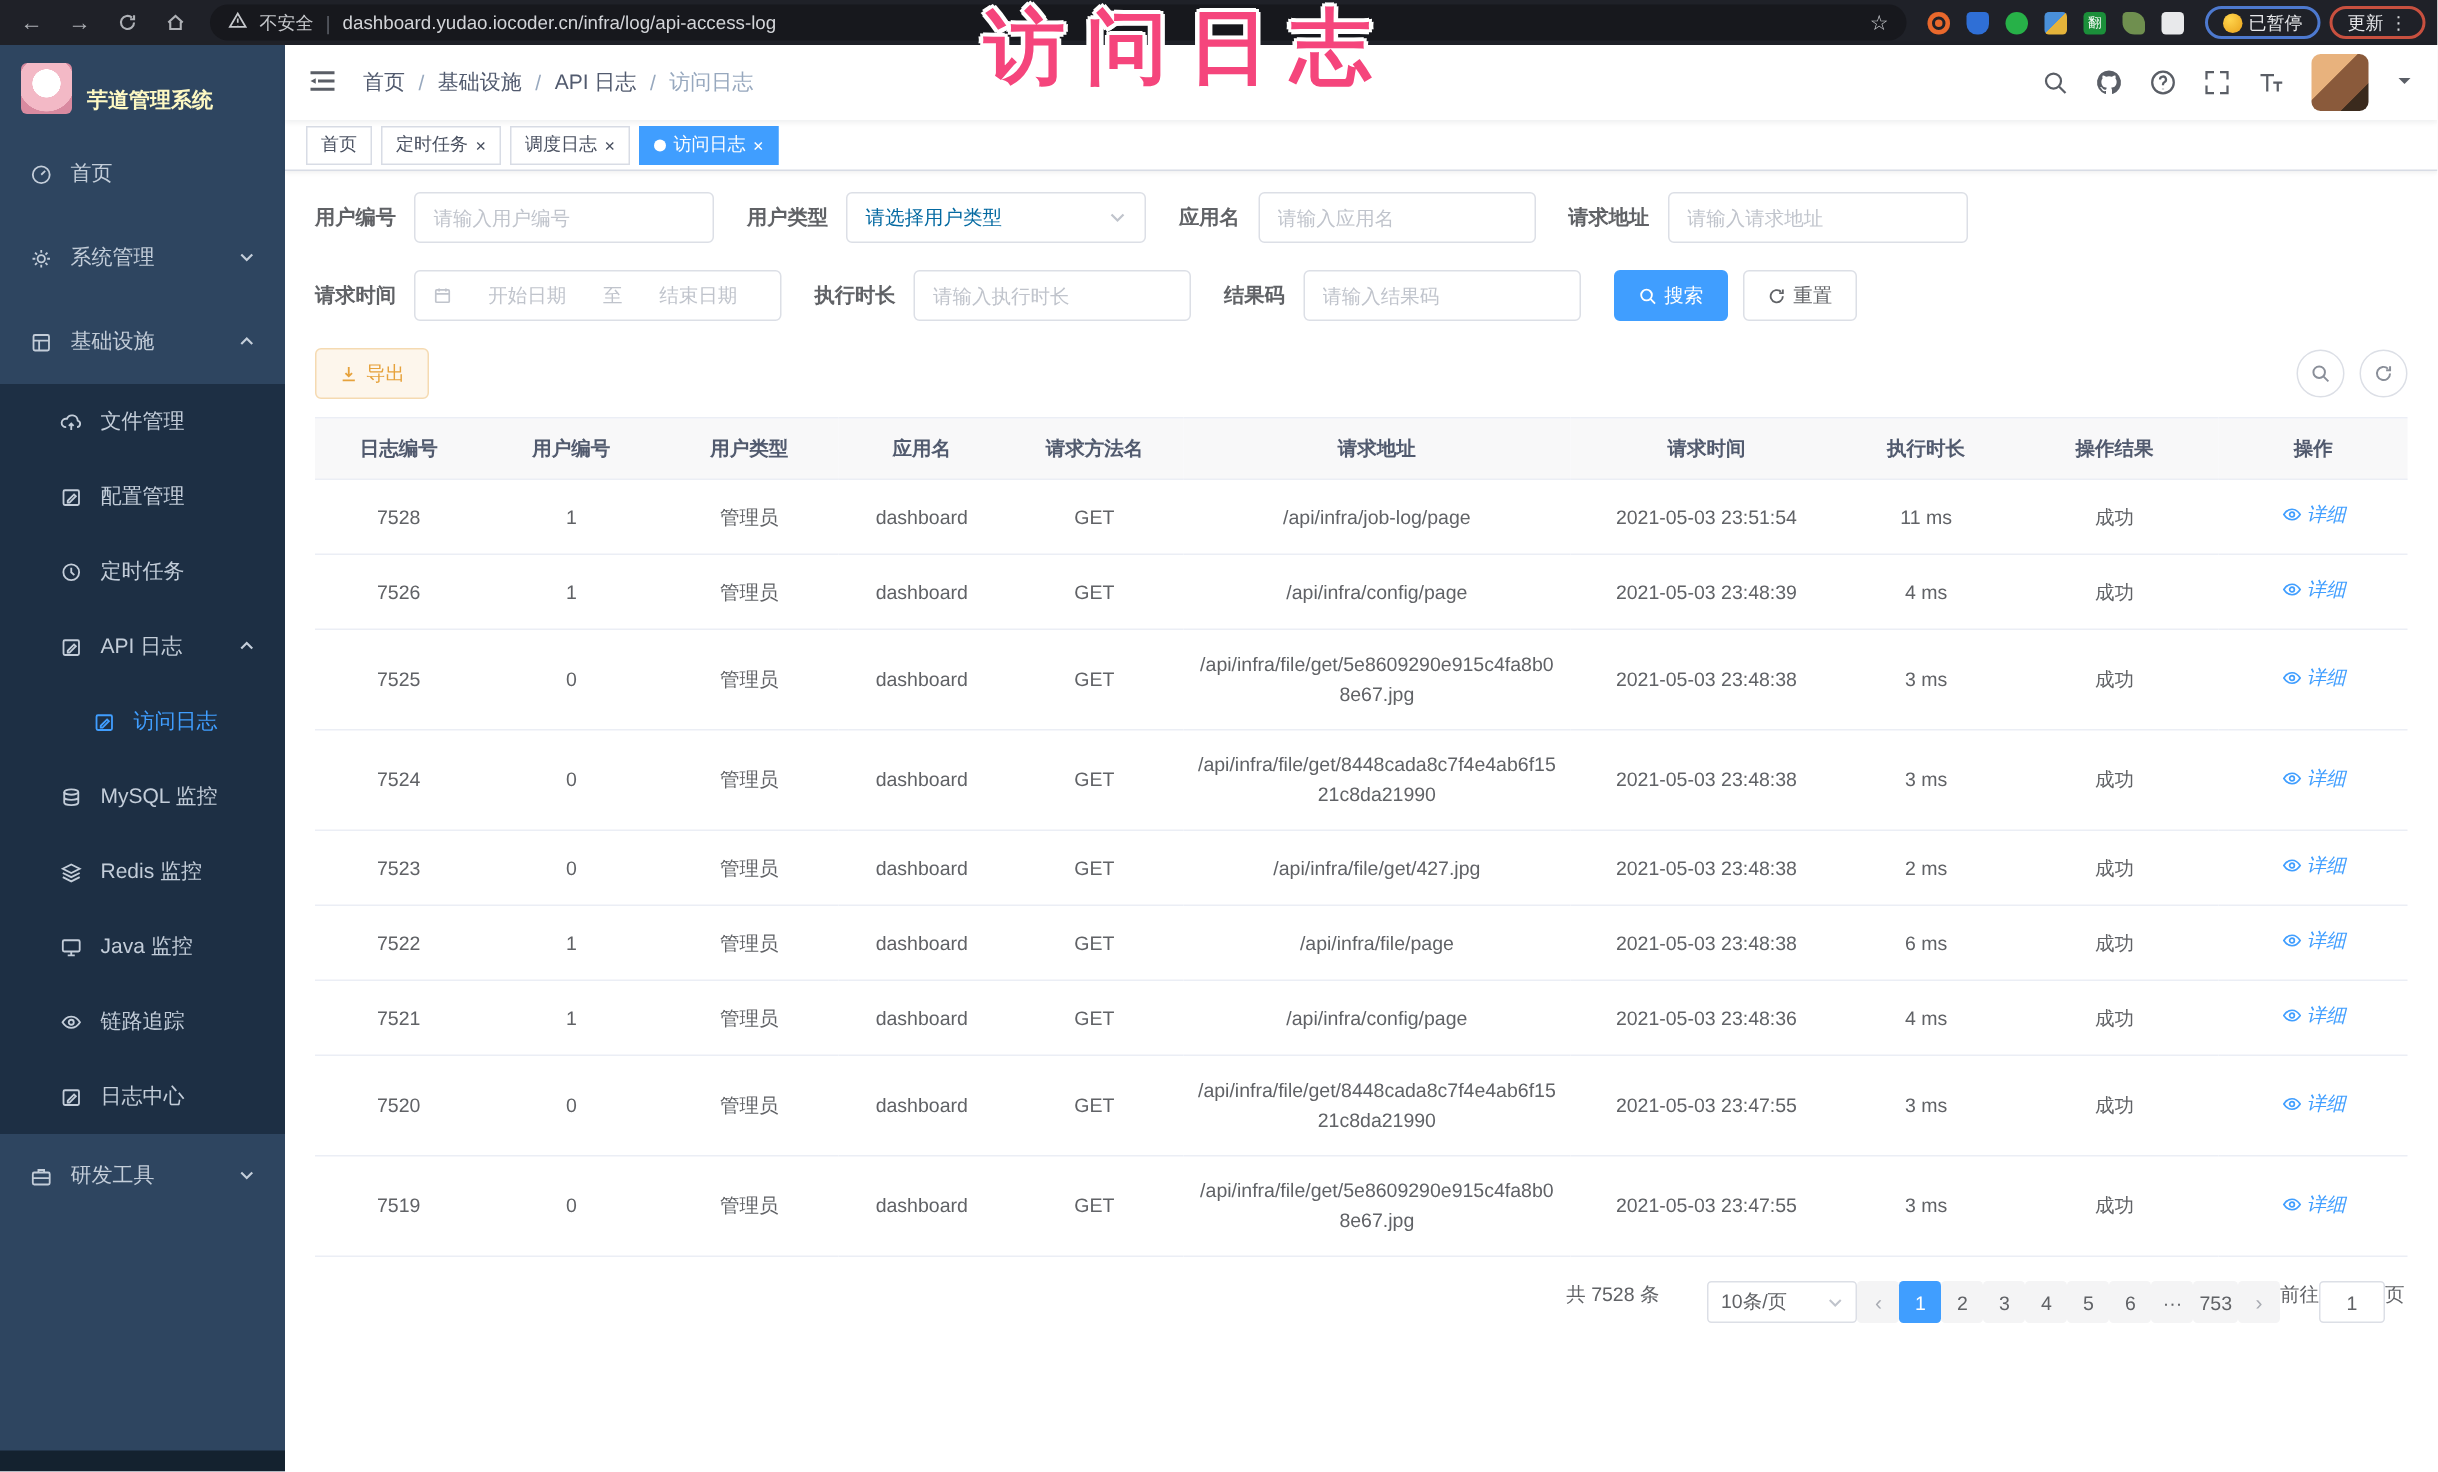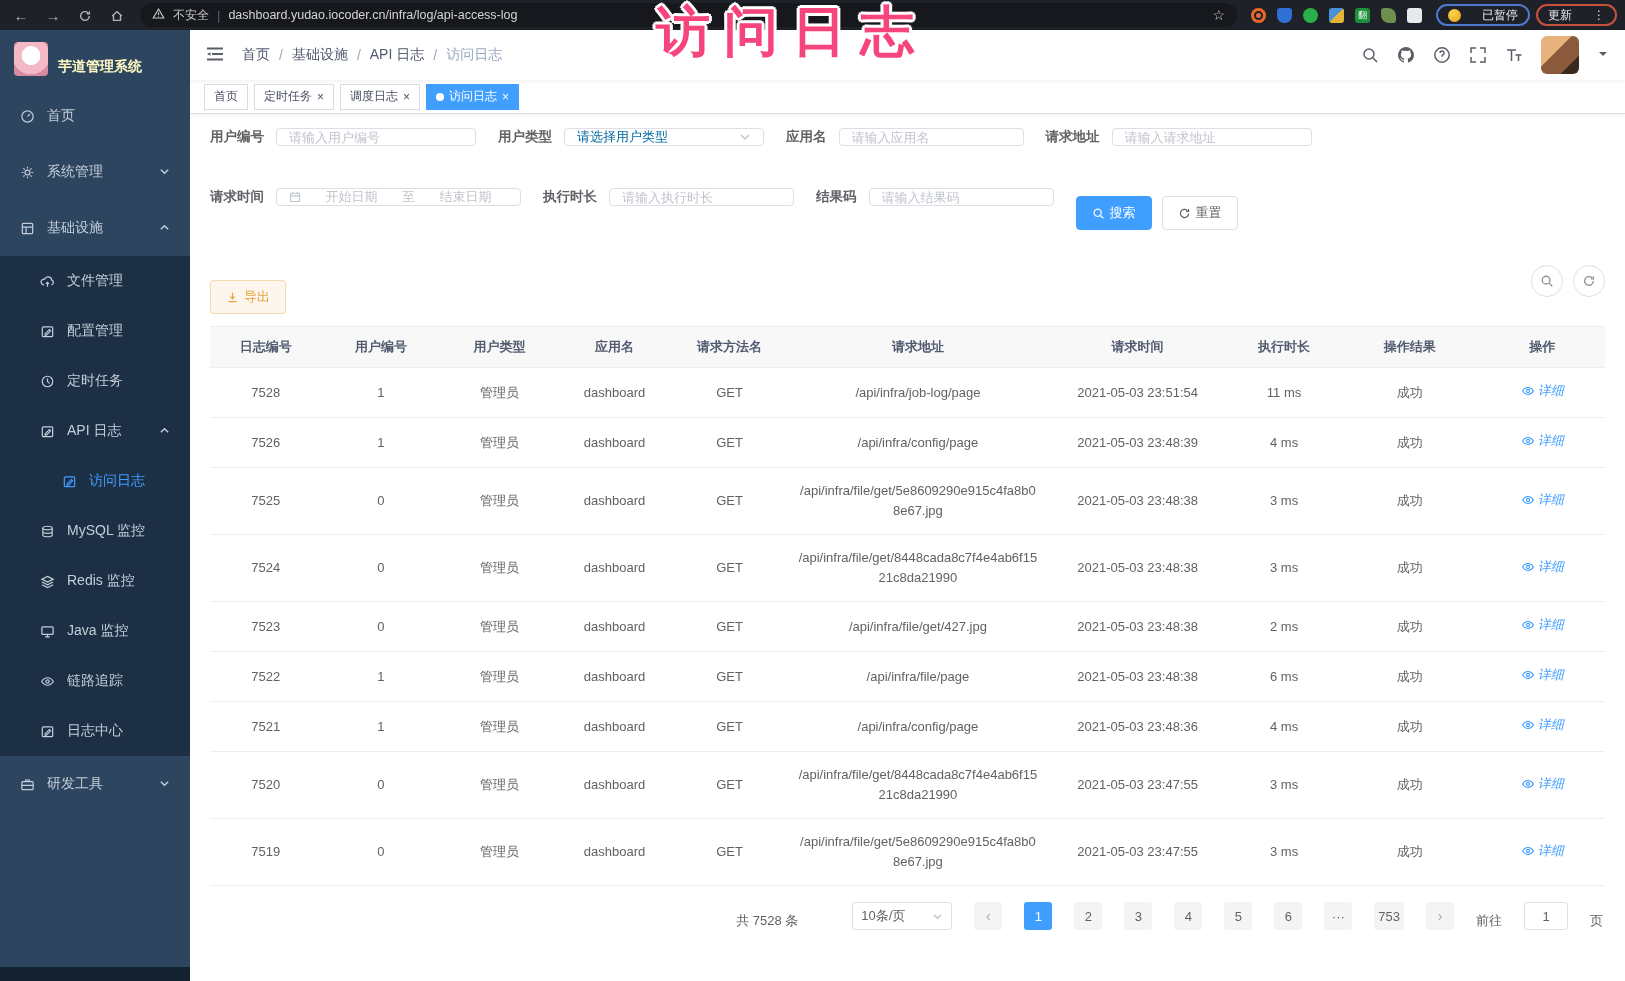--- a/index.html
+++ b/index.html
@@ -19,21 +19,21 @@
   .star { color:#cfd1d5; font-size:14px; }
   .ext-row { display:flex; align-items:center; gap:11px; padding:0 8px; flex:none; }
   .ext { width:15px; height:15px; border-radius:50%; position:relative; }
   .ext.donut { background:#e8682c; box-shadow:inset 0 0 0 3px #e8682c, inset 0 0 0 5px #1f2128; }
   .ext.shield { background:#2f6fd6; border-radius:3px 3px 7px 7px; }
   .ext.green { background:#27b148; }
   .ext.grid { background:linear-gradient(135deg,#4a90d9 50%,#e4b33a 50%); border-radius:3px; }
   .ext.fan { background:#1b8f3a; border-radius:3px; color:#fff; font-size:9px; line-height:15px; text-align:center; }
   .ext.leaf { background:#6f8f4f; border-radius:3px 8px 3px 8px; }
   .ext.puzzle { background:#e8e9eb; border-radius:3px; }
-  .pill { flex:none; height:22px; border-radius:11px; display:flex; align-items:center; gap:21px; padding:0 10px; font-size:12px; }
+  .pill { flex:none; height:22px; border-radius:11px; display:flex; align-items:center; gap:4px; padding:0 10px; font-size:12px; }
   .pill.paused { border:2px solid #4d79cf; color:#e8e9ec; }
   .pill.paused .emoji { width:13px; height:13px; border-radius:50%; background:radial-gradient(circle at 35% 30%,#ffd54d,#e9a11a); }
   .pill.update { border:2px solid #c8503f; color:#e8e9ec; }
   .pill.update .kebab { color:#d5d7da; letter-spacing:0; font-size:12px; }
 
   
   .app { display:flex; height:951px; }
 
   
   .sidebar { width:190px; flex:none; background:#2e4560; color:#c3cdd9; display:flex; flex-direction:column; overflow:hidden; position:relative; }
@@ -73,49 +73,49 @@
   .tag .x { font-size:12px; line-height:1; }
   .tag.active { background:#409eff; border-color:#409eff; color:#fff; }
   .tag.active .dot { display:inline-block; }
 
   .content { flex:1; padding:14px 20px 0; overflow:hidden; }
 
   
   .f-row { display:flex; align-items:center; margin-bottom:18px; }
   .f-item { display:flex; align-items:center; margin-right:22px; }
   .f-label { font-weight:bold; color:#606266; font-size:13.5px; margin-right:12px; white-space:nowrap; }
-  .inp { height:18px; border:1px solid #dcdfe6; border-radius:4px; background:#fff; display:flex; align-items:center; padding:0 12px; color:#606266; }
+  .inp { height:34px; border:1px solid #dcdfe6; border-radius:4px; background:#fff; display:flex; align-items:center; padding:0 12px; color:#606266; }
   .inp input { border:none; outline:none; width:100%; font-size:13px; color:#606266; font-family:inherit; }
   .inp input::placeholder { color:#c0c4cc; }
   .w185 { width:185px; } .w200 { width:200px; }
   .sel { justify-content:space-between; cursor:pointer; }
   .sel .ph { color:#0369a1; }
   .sel svg, .dr svg { width:12px; height:12px; stroke:#c0c4cc; fill:none; stroke-width:1.5; flex:none; }
   .dr { width:245px; gap:8px; }
   .dr .ph { color:#c0c4cc; flex:1; text-align:center; }
   .dr .sep { color:#c0c4cc; }
-  .btn { display:inline-flex; align-items:center; justify-content:center; gap:5px; height:34px; padding:0 15px; border-radius:4px; border:1px solid #dcdfe6; background:#fff; color:#606266; font-size:13px; cursor:pointer; font-family:inherit;margin-top:32px; }
+  .btn { display:inline-flex; align-items:center; justify-content:center; gap:5px; height:34px; padding:0 15px; border-radius:4px; border:1px solid #dcdfe6; background:#fff; color:#606266; font-size:13px; cursor:pointer; font-family:inherit; }
   .btn svg { width:13px; height:13px; stroke:currentColor; fill:none; stroke-width:1.5; }
   .btn.primary { background:#409eff; border-color:#409eff; color:#fff; }
   .btn.warn-plain { background:#fdf6ec; border-color:#f5dab1; color:#e6a23c; }
 
   .toolbar { display:flex; align-items:center; margin-bottom:12px;justify-content:center; }
   .tool-right { margin-left:auto; display:flex; gap:10px; }
   .circle-btn { width:32px; height:32px; border-radius:50%; border:1px solid #dcdfe6; background:#fff; display:flex; align-items:center; justify-content:center; cursor:pointer; }
   .circle-btn svg { width:14px; height:14px; stroke:#8a8f99; fill:none; stroke-width:1.5; }
 
   
   table { width:100%; border-collapse:collapse; table-layout:fixed; }
   thead th { background:#f8f8f9; color:#515a6e; font-weight:bold; font-size:13px; padding:11px 6px; border-bottom:1px solid #ebeef5; border-top:1px solid #ebeef5; text-align:center; white-space:nowrap; }
   tbody td { color:#606266; font-size:13px; text-align:center; padding:13px 8px; border-bottom:1px solid #ebeef5; word-break:break-all; line-height:20px; }
   .detail-link { color:#409eff; cursor:pointer; display:inline-flex; align-items:center; gap:3px; white-space:nowrap;font-style:italic; }
   .detail-link svg { width:14px; height:14px; stroke:#409eff; fill:none; stroke-width:1.3; }
 
   
-  .pager { display:flex; align-items:flex-end; justify-content:flex-end; gap:22px; padding:16px 2px 0; color:#606266; }
+  .pager { display:flex; align-items:flex-start; justify-content:flex-end; gap:0; padding:16px 2px 0; color:#606266; }
   .pg-total { margin-right:4px; }
   .pg-size { width:100px; height:28px; border:1px solid #dcdfe6; border-radius:3px; display:flex; align-items:center; justify-content:space-between; padding:0 8px; color:#606266; cursor:pointer;margin-left:28px; }
   .pg-size svg { width:11px; height:11px; stroke:#c0c4cc; fill:none; stroke-width:1.5; }
   .pg-btn { min-width:28px; height:28px; padding:0 4px; border:none; border-radius:3px; background:#f4f4f5; color:#606266; font-size:13px; cursor:pointer; font-family:inherit; }
   .pg-btn.active { background:#409eff; color:#fff; }
   .pg-arrow { color:#a8abb2; font-size:14px; }
   .pg-jump-input { width:44px; height:28px; border:1px solid #dcdfe6; border-radius:3px; text-align:center; color:#606266; font-size:13px; outline:none; font-family:inherit; }
 
   
   .annotation { position:absolute; top:-4px; left:656px; z-index:50; pointer-events:none;

